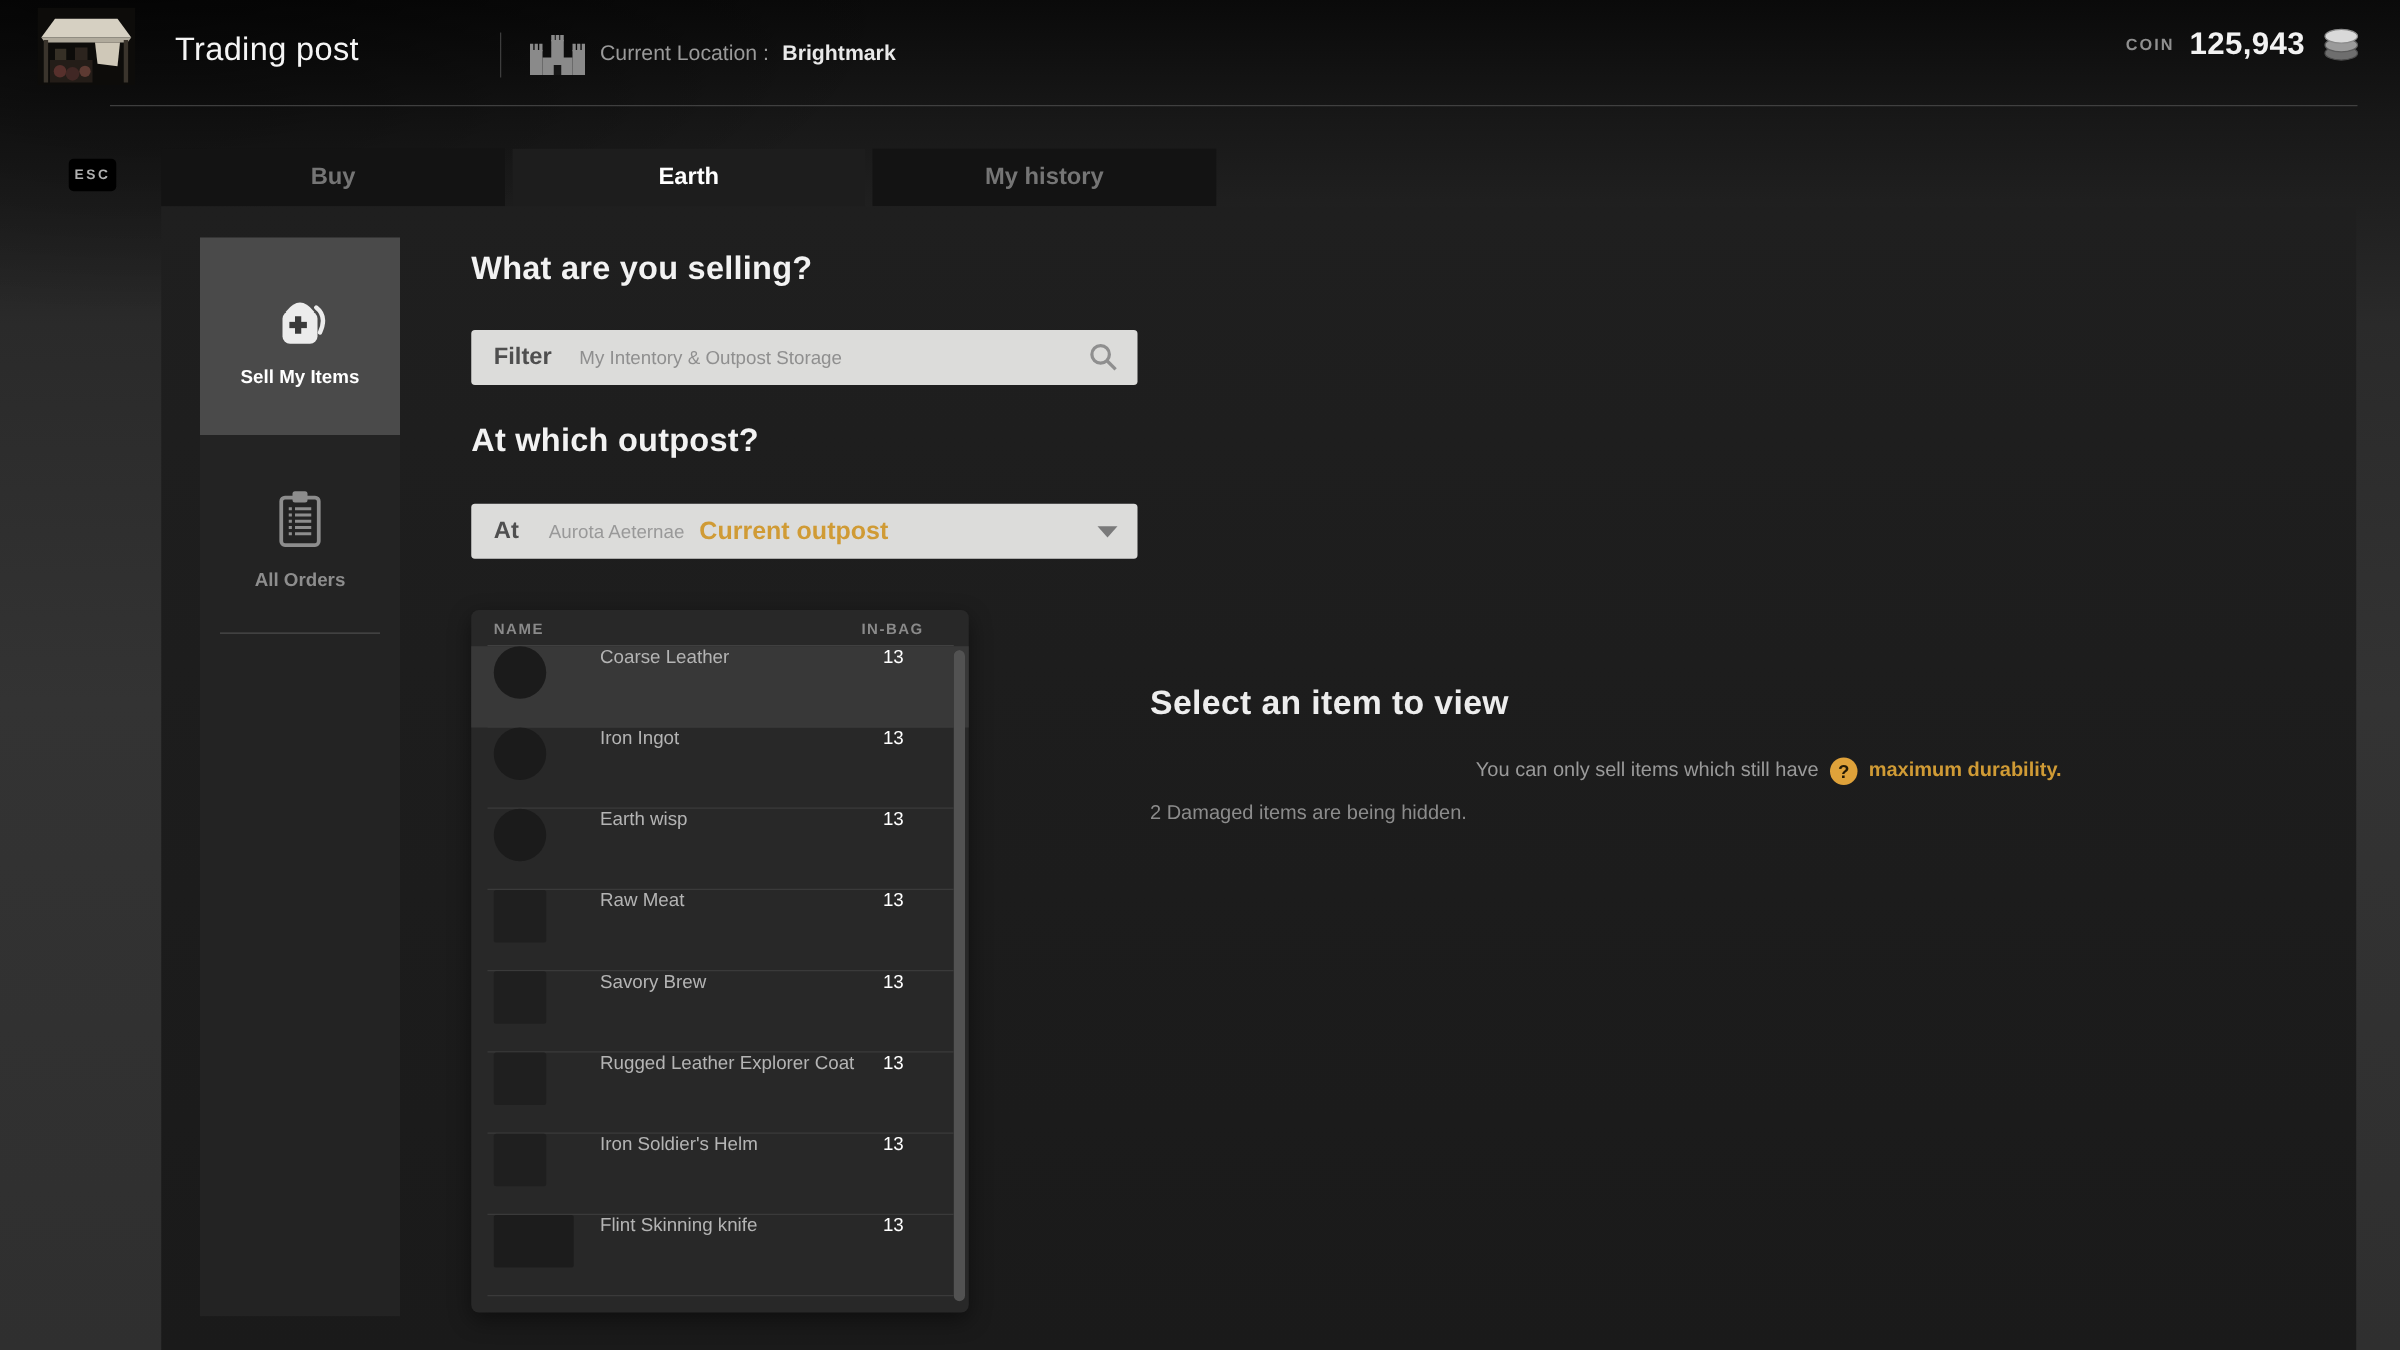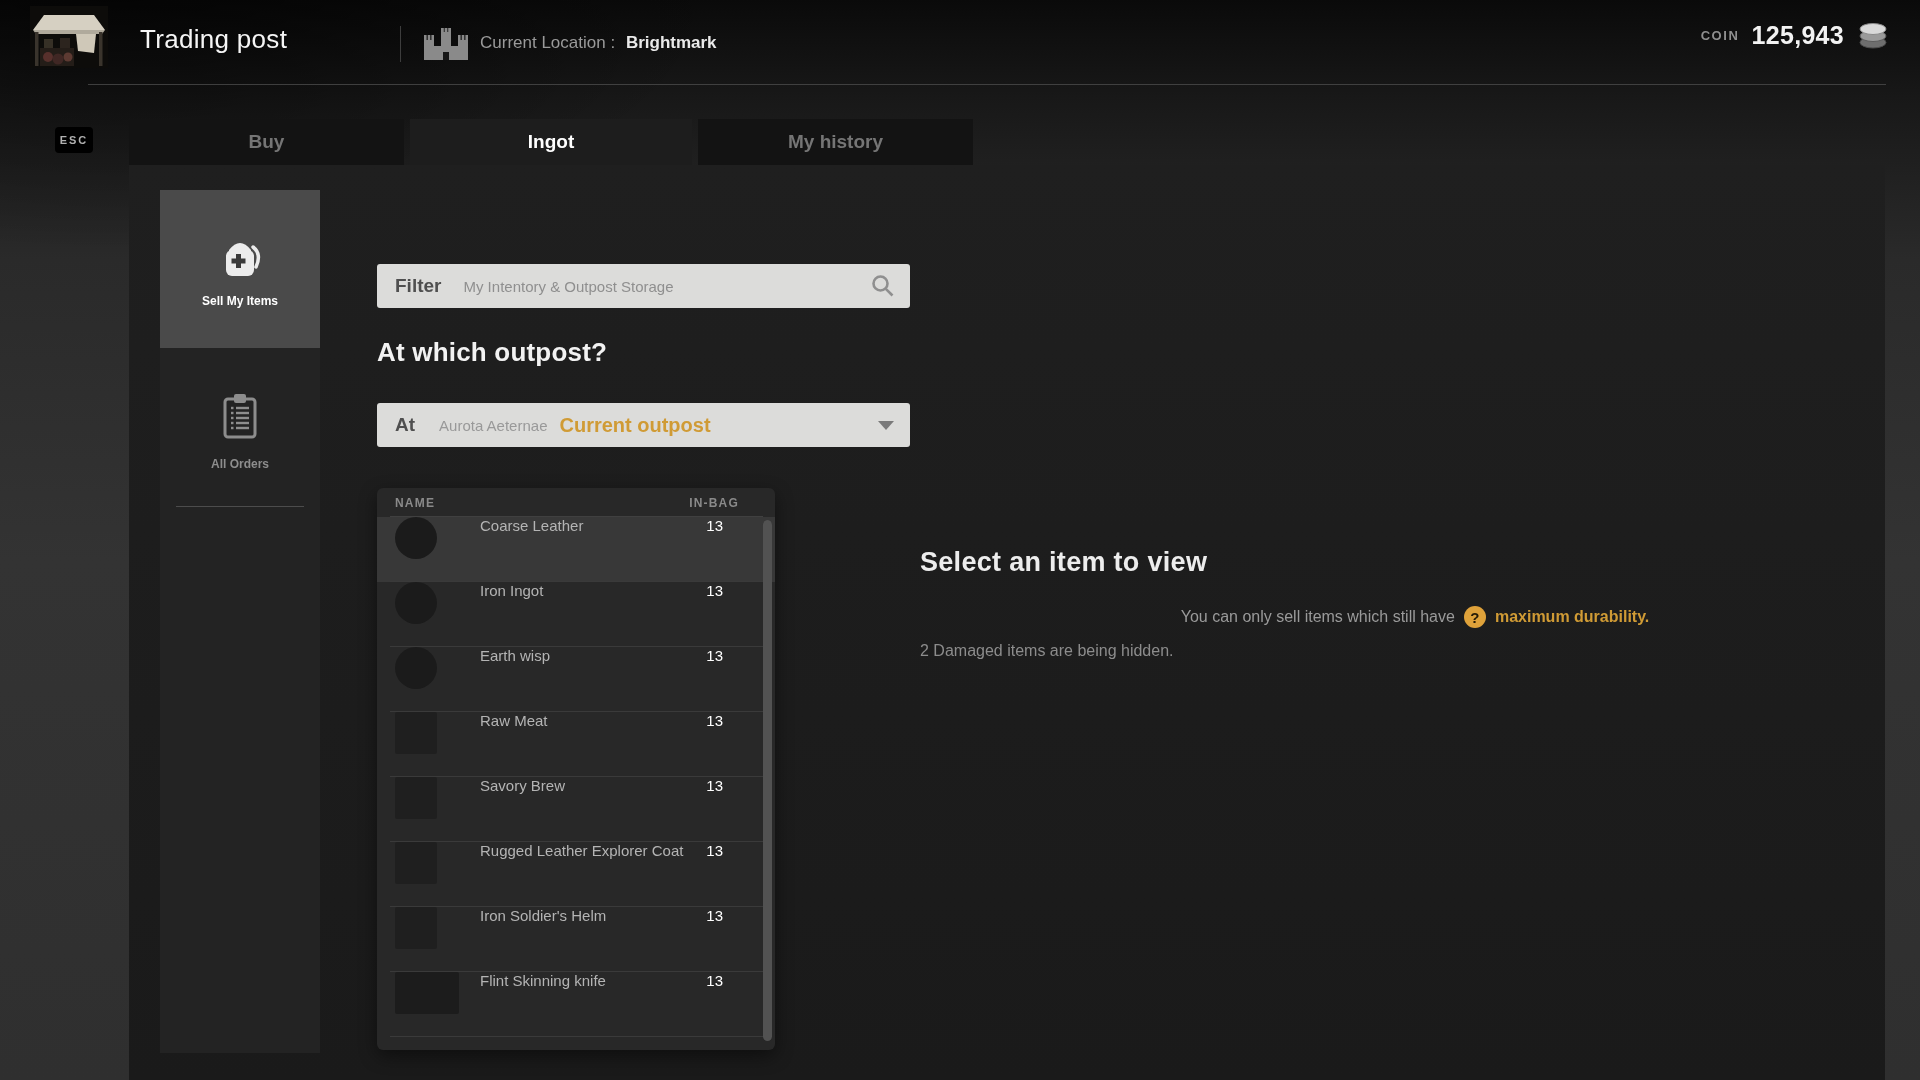--- a/index.html
+++ b/index.html
@@ -31,21 +31,21 @@
     font-size:19px;font-weight:bold;color:#757575;background:#131313;cursor:pointer;}
   .tab.buy{left:129px;width:275px;}
   .tab.sell{left:410px;width:282px;background:#1d1d1d;color:#ffffff;}
   .tab.myh{left:698px;width:275px;}
   
   .panel{position:absolute;left:129px;top:165px;width:1756px;height:915px;
     background:linear-gradient(180deg,#1f1f1f,#1a1a1a);}
   
   .sidebar{position:absolute;left:31px;top:25px;width:160px;height:863px;background:#232323;}
   .side-item{height:158px;display:flex;flex-direction:column;align-items:center;justify-content:center;gap:16px;
-    font-size:12px;font-weight:bold;color:#8d8d8d;cursor:pointer;}
+    font-size:15px;font-weight:bold;color:#8d8d8d;cursor:pointer;}
   .side-item.active{background:#4a4a4a;color:#ffffff;}
   .side-item.orders{margin-top:4px;}
   .side-divider{position:absolute;left:16px;right:16px;top:316px;height:1px;background:#4c4c4c;}
   
   .sect-heading{position:absolute;left:248px;font-size:26px;font-weight:bold;color:#f2f2f2;letter-spacing:.2px;}
   .h-sell{top:34px;}
   .h-outpost{top:172px;}
   .bar{position:absolute;left:248px;width:533px;height:44px;background:#dcdcda;border-radius:3px;
     display:flex;align-items:center;padding-left:18px;box-sizing:border-box;cursor:pointer;}
   .bar-filter{top:99px;}
@@ -133,21 +133,21 @@
         <ellipse cx="17" cy="16" rx="13" ry="5.5" fill="#9a9a9a" stroke="#5c5c5c"></ellipse>
         <ellipse cx="17" cy="9" rx="13" ry="5.5" fill="#d9d9d9" stroke="#8a8a8a"></ellipse>
       </svg>
     </div>
   </div>
   <div class="hdr-line"></div>
 
   <div class="esc-badge">ESC</div>
 
   <div class="tab buy">Buy</div>
-  <div class="tab sell">Ingot</div>
+  <div class="tab sell">Earth</div>
   <div class="tab myh">My history</div>
 
   <div class="panel">
 
     <div class="sidebar">
       <div class="side-item active">
         <svg width="48" height="48" viewBox="0 0 48 48">
           <path d="M13 20 q11 -14 22 0 l0 5 -22 0 z" fill="#ececec"></path>
           <rect x="10" y="20" width="28" height="26" rx="6" fill="#ececec"></rect>
           <path d="M37 17 q9 7 3 20" stroke="#ececec" fill="none" stroke-width="3.5" stroke-linecap="round"></path>
@@ -171,20 +171,21 @@
               <line x1="17" y1="32" x2="30" y2="32"></line>
             <line x1="12" y1="37" x2="14.5" y2="37"></line>
               <line x1="17" y1="37" x2="30" y2="37"></line>
           </g>
         </svg>
         <span>All Orders</span>
       </div>
       <div class="side-divider"></div>
     </div>
 
+    <div class="sect-heading h-sell">What are you selling?</div>
 
     <div class="bar bar-filter">
       <span class="bar-label">Filter</span>
       <span class="bar-placeholder">My Intentory &amp; Outpost Storage</span>
       <svg class="search-icon" width="26" height="26" viewBox="0 0 26 26" fill="none" stroke="#8f8f8f" stroke-width="2.6">
         <circle cx="10.5" cy="10.5" r="7"></circle>
         <line x1="15.8" y1="15.8" x2="22.5" y2="22.5"></line>
       </svg>
     </div>
 

